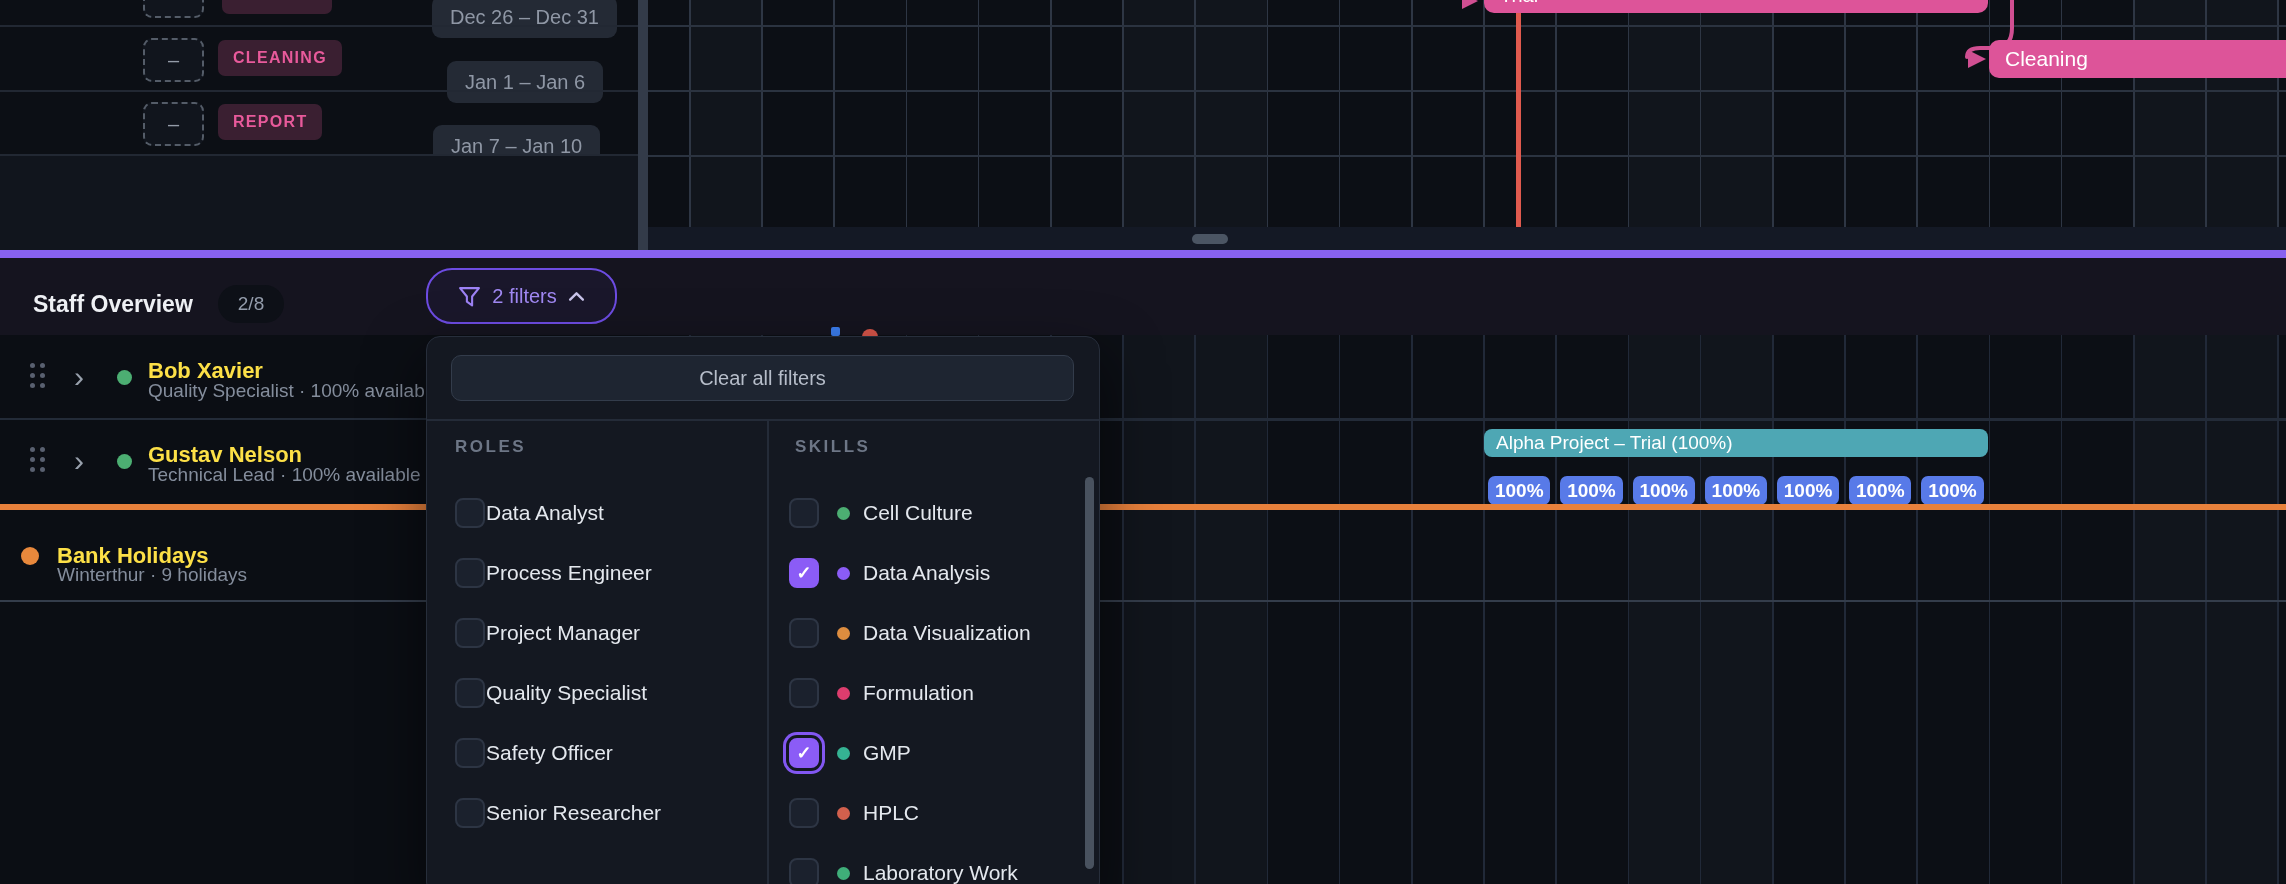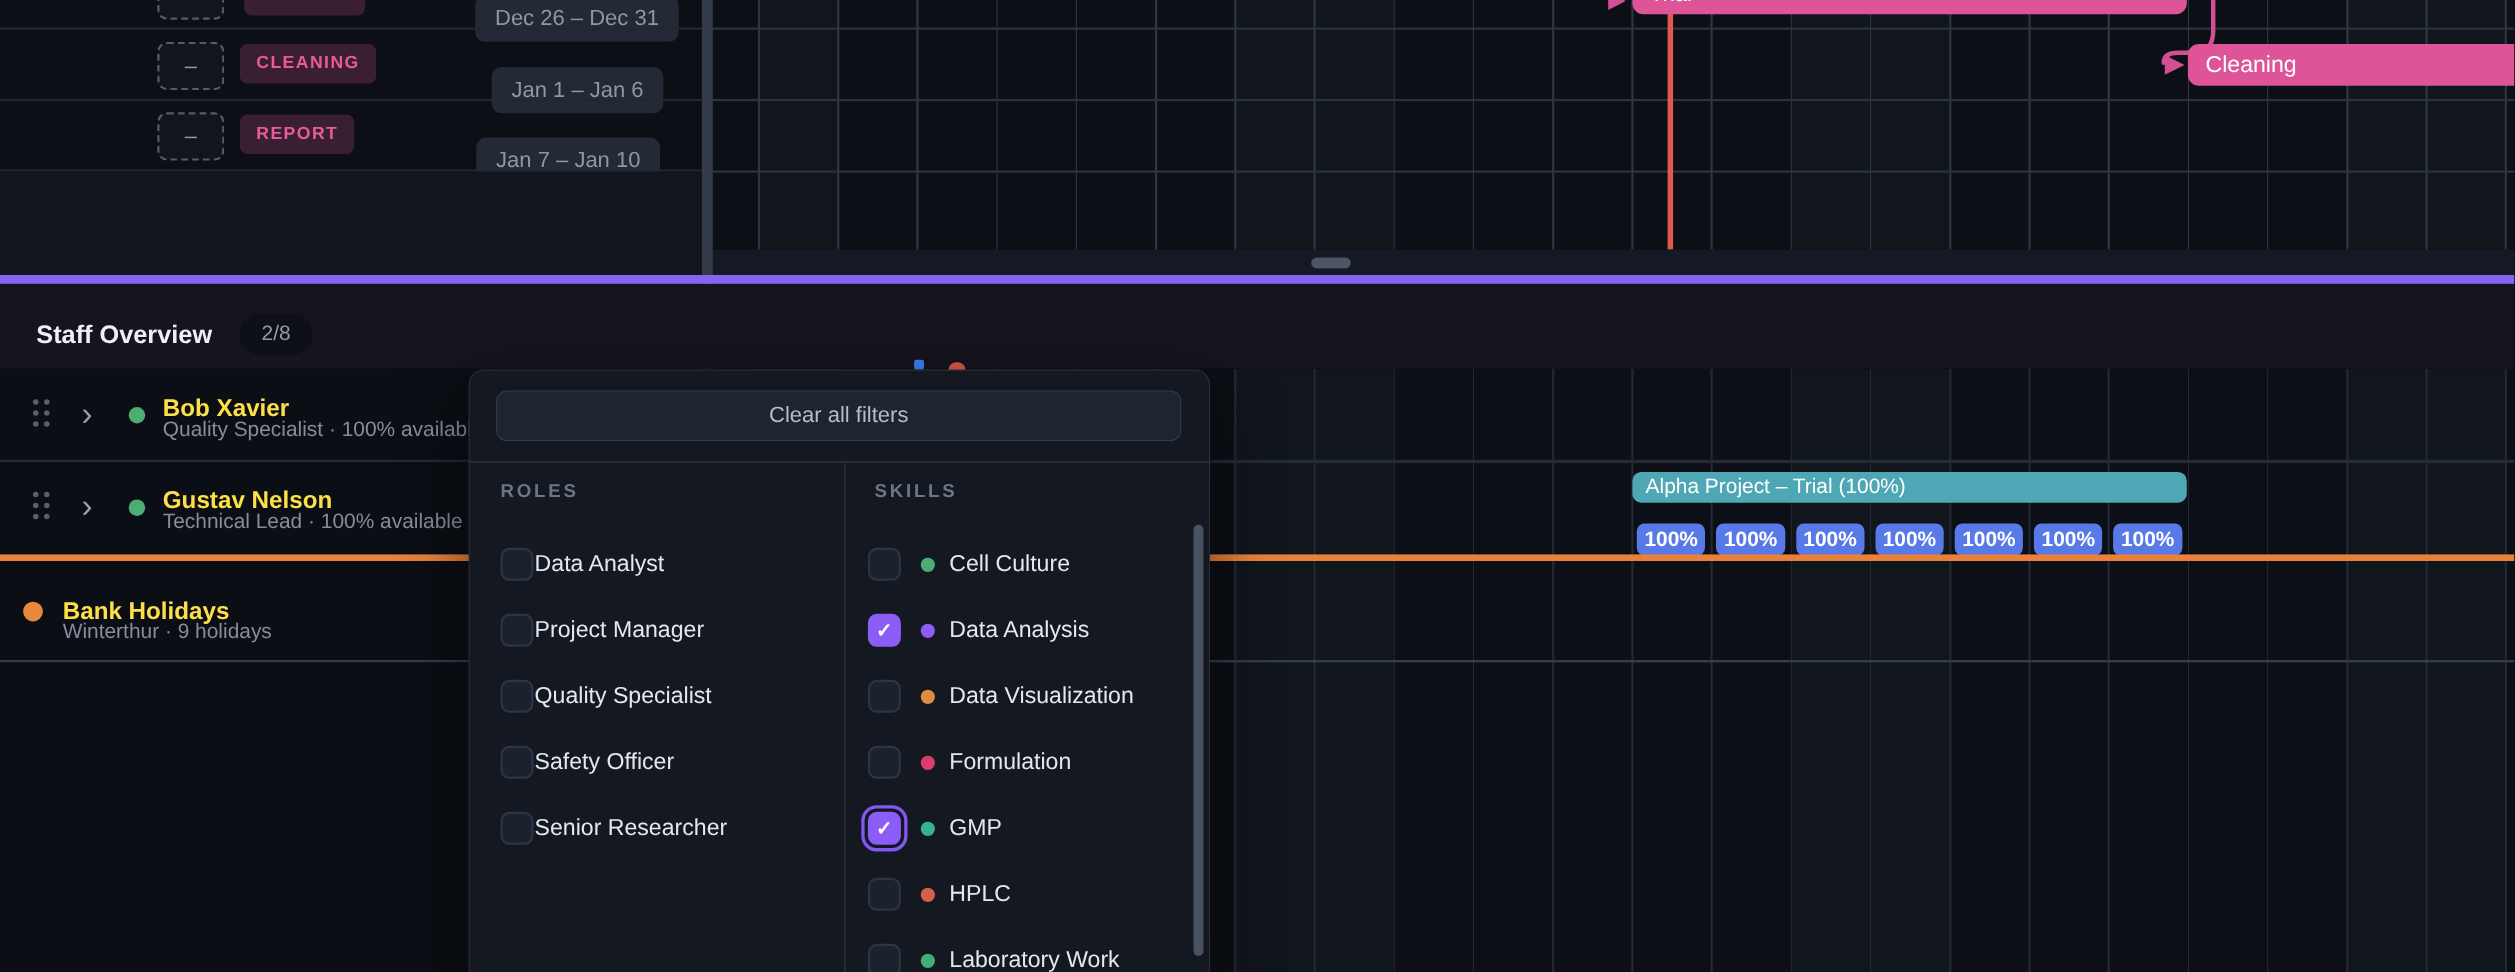--- a/index.html
+++ b/index.html
@@ -189,20 +189,29 @@
   <div class="abs" id="left-lower"></div>
 
   <div class="abs" id="gap-band"></div>
   <div class="abs" id="hscroll-thumb"></div>
   <div class="abs" id="v-divider"></div>
   <div class="abs" id="purple-bar"></div>
 
   <div class="abs" id="staff-header">
     <div class="abs" id="sh-title">Staff Overview</div>
     <div class="abs" id="sh-badge">2/8</div>
+    <div class="abs" id="filter-btn">
+      <svg width="23" height="23" viewBox="0 0 22 22">
+        <path d="M2 3 H20 L13.5 11 V19.5 L8.5 16 V11 Z" fill="none" stroke="#9d82f5" stroke-width="2" stroke-linejoin="round"></path>
+      </svg>
+      <span>2 filters</span>
+      <svg width="17" height="11" viewBox="0 0 16 10">
+        <polyline points="2,8 8,2 14,8" fill="none" stroke="#c9c4ea" stroke-width="2.2" stroke-linecap="round" stroke-linejoin="round"></polyline>
+      </svg>
+    </div>
   </div>
   <div class="abs" id="marker-blue"></div>
   <div class="abs" id="marker-red"></div>
 
   <div class="abs" id="staff-grid">
     <div id="grid-staff-lines">
         <div class="shade" style="left: 41px; width: 72.2px;"></div>
         <div class="shade" style="left: 474.2px; width: 72.2px;"></div>
         <div class="shade" style="left: 546.4px; width: 72.2px;"></div>
         <div class="shade" style="left: 979.6px; width: 72.2px;"></div>
@@ -298,20 +307,24 @@
     <div id="panel-div-v"></div>
     <div class="col-header" style="left:28px">ROLES</div>
     <div class="col-header" style="left:368px">SKILLS</div>
     <div class="f-list" style="left:28px;width:300px" id="roles-list">
         <div class="f-item">
           <div class="cbx"></div>
           <div class="f-label role">Data Analyst</div>
         </div>
         <div class="f-item">
           <div class="cbx"></div>
+          <div class="f-label role">Process Engineer</div>
+        </div>
+        <div class="f-item">
+          <div class="cbx"></div>
           <div class="f-label role">Project Manager</div>
         </div>
         <div class="f-item">
           <div class="cbx"></div>
           <div class="f-label role">Quality Specialist</div>
         </div>
         <div class="f-item">
           <div class="cbx"></div>
           <div class="f-label role">Safety Officer</div>
         </div>

